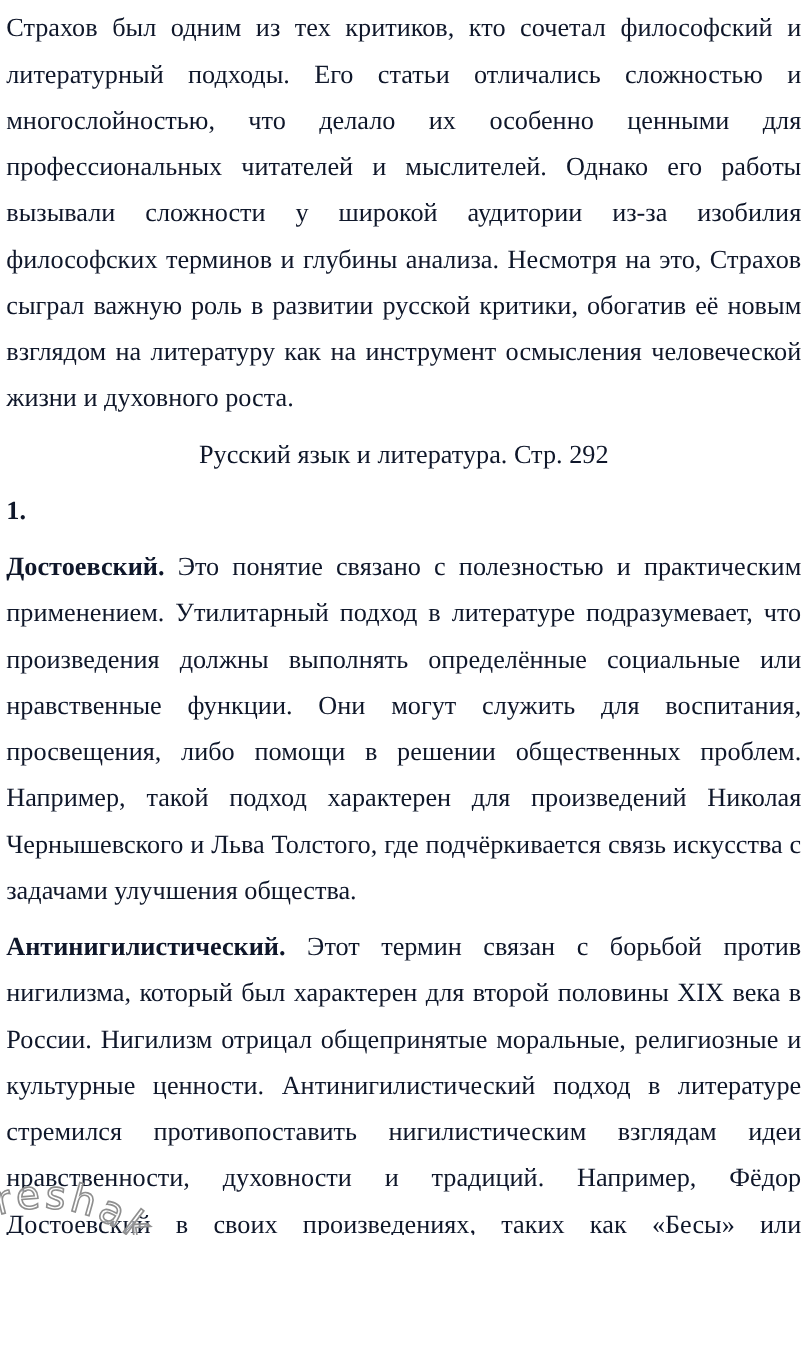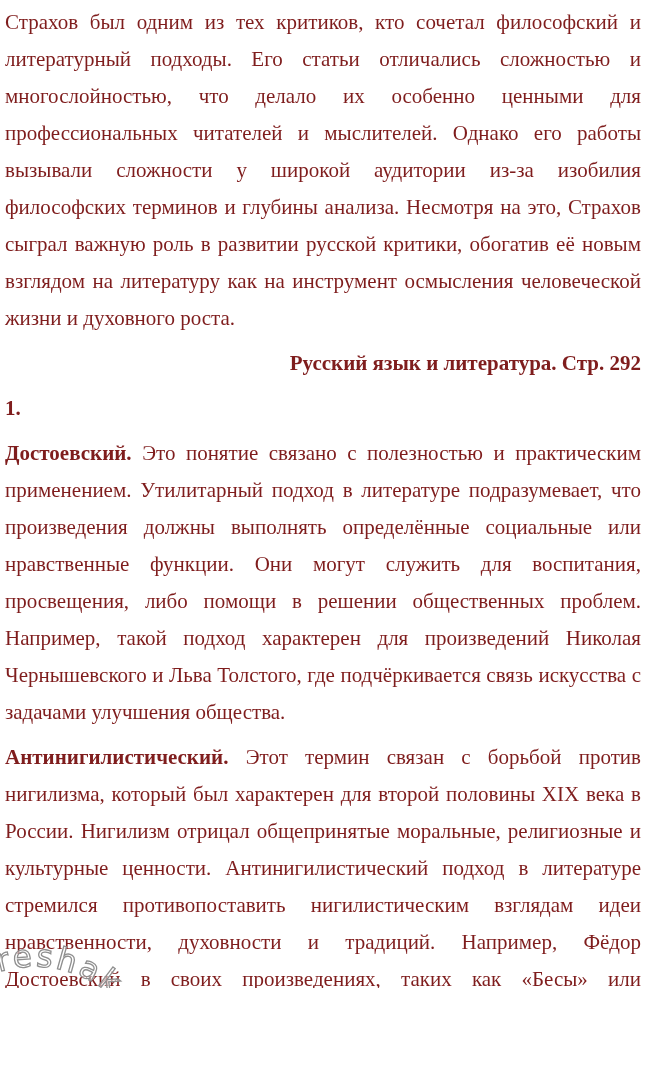--- a/index.html
+++ b/index.html
@@ -7,35 +7,35 @@
     padding: 0;
     background: #ffffff;
   }
   .page {
     position: relative;
     width: 646px;
     height: 988px;
     box-sizing: border-box;
     padding: 4px 5px 0 5px;
     background: #ffffff;
-    color: #7f1d1d;
+    color: #0f172a;
     font-family: "Liberation Serif", serif;
     font-size: 21px;
     line-height: 37px;
     overflow: hidden;
   }
   .para {
     margin: 0 0 8px 0;
     text-align: justify;
     text-align-last: left;
   }
   .heading {
     margin: 0 0 8px 0;
-    font-weight: bold;
-    text-align: right;
+    font-weight: normal;
+    text-align: center;
   }
   .item-number {
     margin: 0 0 8px 0;
     font-weight: bold;
     text-align: left;
   }
   .term {
     font-weight: bold;
   }
   .watermark {

